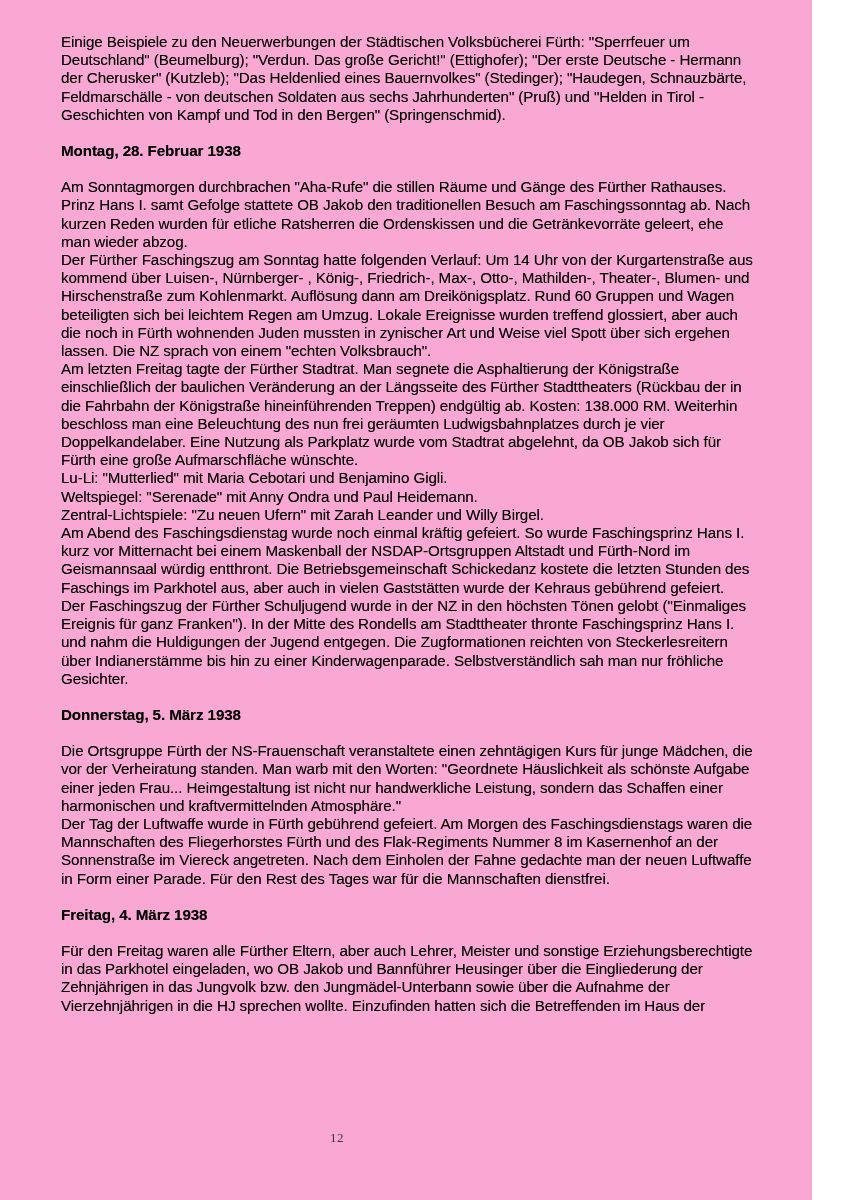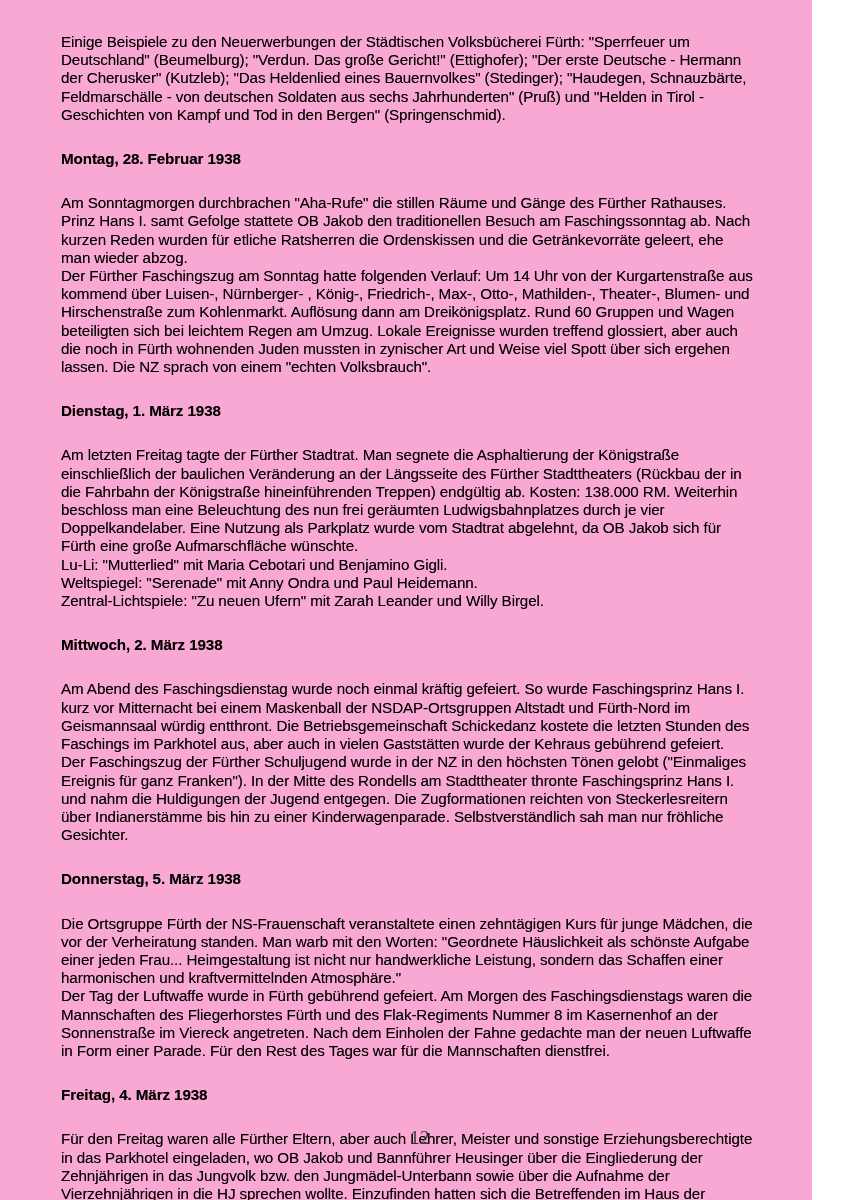--- a/index.html
+++ b/index.html
@@ -24,35 +24,35 @@
     font-size: 15.2px;
     line-height: 18.2px;
     letter-spacing: -0.1px;
     text-shadow: 0 0 0.4px rgba(0,0,0,0.45);
   }
   .para {
     margin: 0;
     white-space: pre-line;
   }
   .heading {
-    margin: 26px 0;
+    margin: 18px 0;
     font-size: 15.2px;
     line-height: 18.2px;
     font-weight: bold;
     white-space: pre-line;
   }
   section { margin: 0; padding: 0; }
   .page-number {
     position: absolute;
     top: 1130px;
     left: 330px;
     width: 100px;
-    text-align: right;
+    text-align: left;
     font-family: "Liberation Serif", "DejaVu Serif", serif;
-    font-size: 19px;
+    font-size: 13px;
     line-height: 16px;
     color: #3a3a3a;
     letter-spacing: 0.5px;
   }
 </style>
 </head>
 <body>
 
 <div class="page">
   <div class="content">
@@ -71,34 +71,32 @@
 man wieder abzog.</p>
       <p class="para">Der Fürther Faschingszug am Sonntag hatte folgenden Verlauf: Um 14 Uhr von der Kurgartenstraße aus
 kommend über Luisen-, Nürnberger- , König-, Friedrich-, Max-, Otto-, Mathilden-, Theater-, Blumen- und
 Hirschenstraße zum Kohlenmarkt. Auflösung dann am Dreikönigsplatz. Rund 60 Gruppen und Wagen
 beteiligten sich bei leichtem Regen am Umzug. Lokale Ereignisse wurden treffend glossiert, aber auch
 die noch in Fürth wohnenden Juden mussten in zynischer Art und Weise viel Spott über sich ergehen
 lassen. Die NZ sprach von einem "echten Volksbrauch".</p>
     </section>
 
     <section>
-      <p class="heading">Dienstag, 1. März 1938</p>
       <p class="para">Am letzten Freitag tagte der Fürther Stadtrat. Man segnete die Asphaltierung der Königstraße
 einschließlich der baulichen Veränderung an der Längsseite des Fürther Stadttheaters (Rückbau der in
 die Fahrbahn der Königstraße hineinführenden Treppen) endgültig ab. Kosten: 138.000 RM. Weiterhin
 beschloss man eine Beleuchtung des nun frei geräumten Ludwigsbahnplatzes durch je vier
 Doppelkandelaber. Eine Nutzung als Parkplatz wurde vom Stadtrat abgelehnt, da OB Jakob sich für
 Fürth eine große Aufmarschfläche wünschte.</p>
       <p class="para">Lu-Li: "Mutterlied" mit Maria Cebotari und Benjamino Gigli.</p>
       <p class="para">Weltspiegel: "Serenade" mit Anny Ondra und Paul Heidemann.</p>
       <p class="para">Zentral-Lichtspiele: "Zu neuen Ufern" mit Zarah Leander und Willy Birgel.</p>
     </section>
 
     <section>
-      <p class="heading">Mittwoch, 2. März 1938</p>
       <p class="para">Am Abend des Faschingsdienstag wurde noch einmal kräftig gefeiert. So wurde Faschingsprinz Hans I.
 kurz vor Mitternacht bei einem Maskenball der NSDAP-Ortsgruppen Altstadt und Fürth-Nord im
 Geismannsaal würdig entthront. Die Betriebsgemeinschaft Schickedanz kostete die letzten Stunden des
 Faschings im Parkhotel aus, aber auch in vielen Gaststätten wurde der Kehraus gebührend gefeiert.</p>
       <p class="para">Der Faschingszug der Fürther Schuljugend wurde in der NZ in den höchsten Tönen gelobt ("Einmaliges
 Ereignis für ganz Franken"). In der Mitte des Rondells am Stadttheater thronte Faschingsprinz Hans I.
 und nahm die Huldigungen der Jugend entgegen. Die Zugformationen reichten von Steckerlesreitern
 über Indianerstämme bis hin zu einer Kinderwagenparade. Selbstverständlich sah man nur fröhliche
 Gesichter.</p>
     </section>

